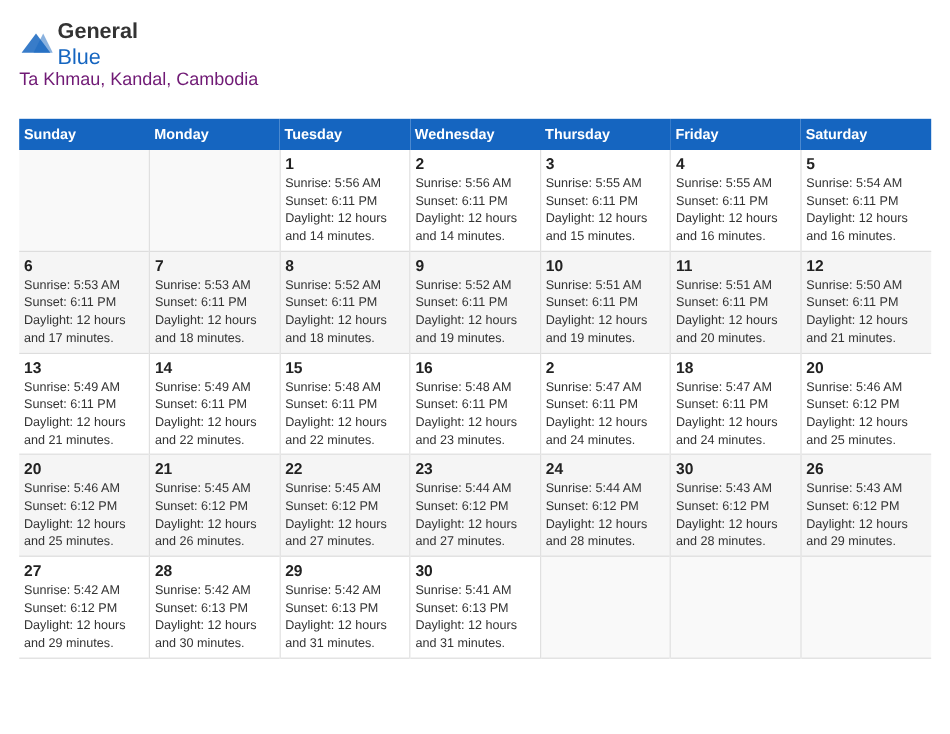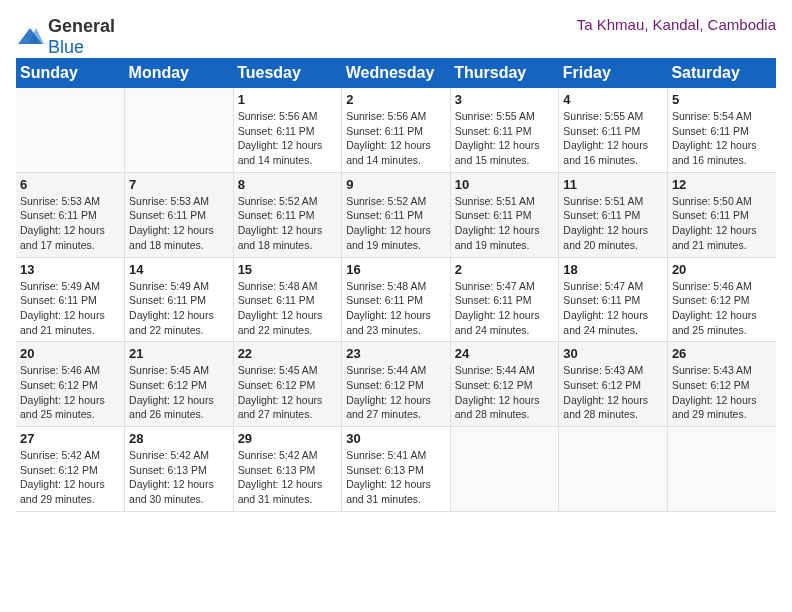--- a/index.html
+++ b/index.html
@@ -7,21 +7,22 @@
       font-family: Arial, sans-serif;
       background: #fff;
       width: 792px;
       min-height: 612px;
       padding: 16px;
     }
     .header-area {
       display: flex;
       justify-content: space-between;
       align-items: flex-start;
-      margin-bottom: 0;
+      margin-bottom: 24px;
+      flex-direction: column;
     }
     .logo {
       display: flex;
       align-items: center;
       gap: 4px;
     }
     .logo-text-general {
       font-size: 18px;
       font-weight: bold;
       color: #333;
@@ -50,21 +51,21 @@
     table {
       width: 100%;
       border-collapse: collapse;
       font-size: 11px;
     }
     thead tr th {
       background-color: #1565c0;
       color: #fff;
       padding: 6px 4px;
       text-align: left;
-      font-size: 16px;
+      font-size: 12px;
       font-weight: bold;
     }
     tbody tr {
       border-bottom: 1px solid #ddd;
     }
     tbody tr td {
       vertical-align: top;
       padding: 4px;
       border-right: 1px solid #e0e0e0;
       min-height: 80px;

